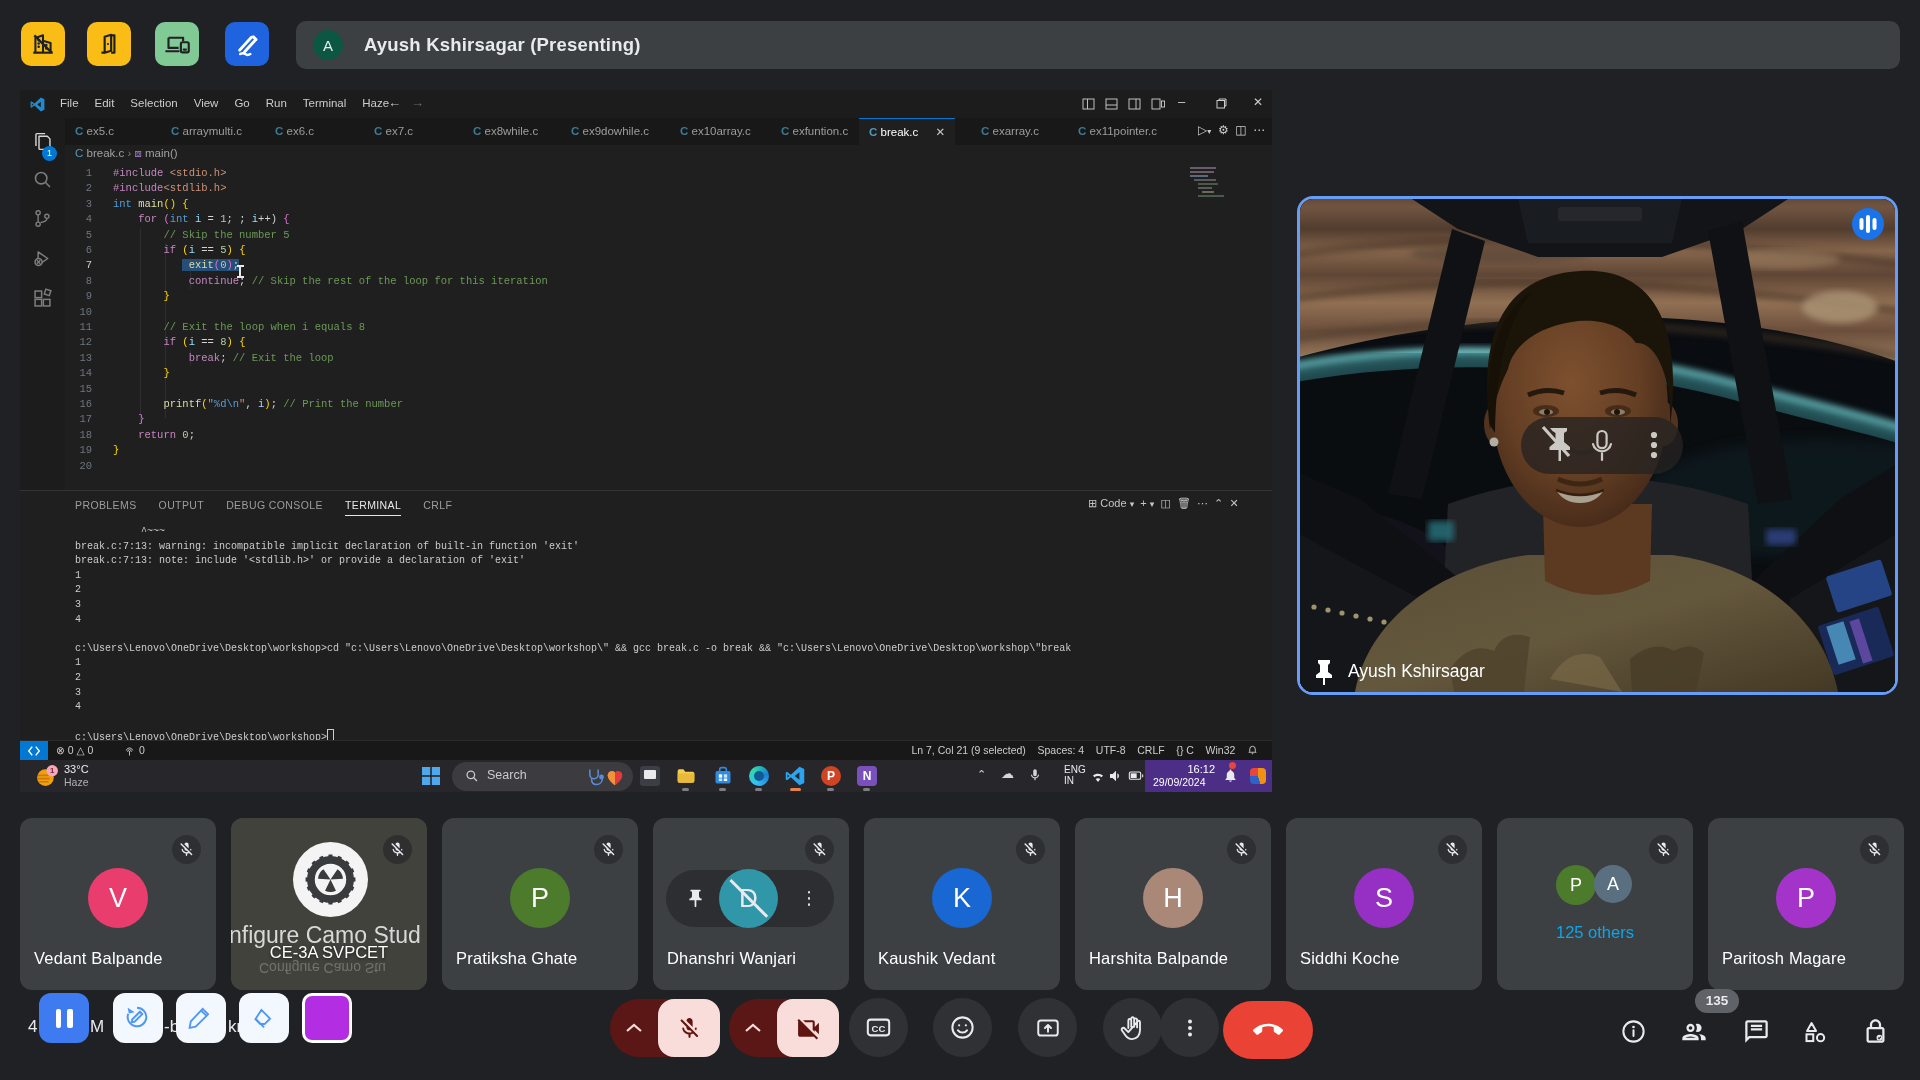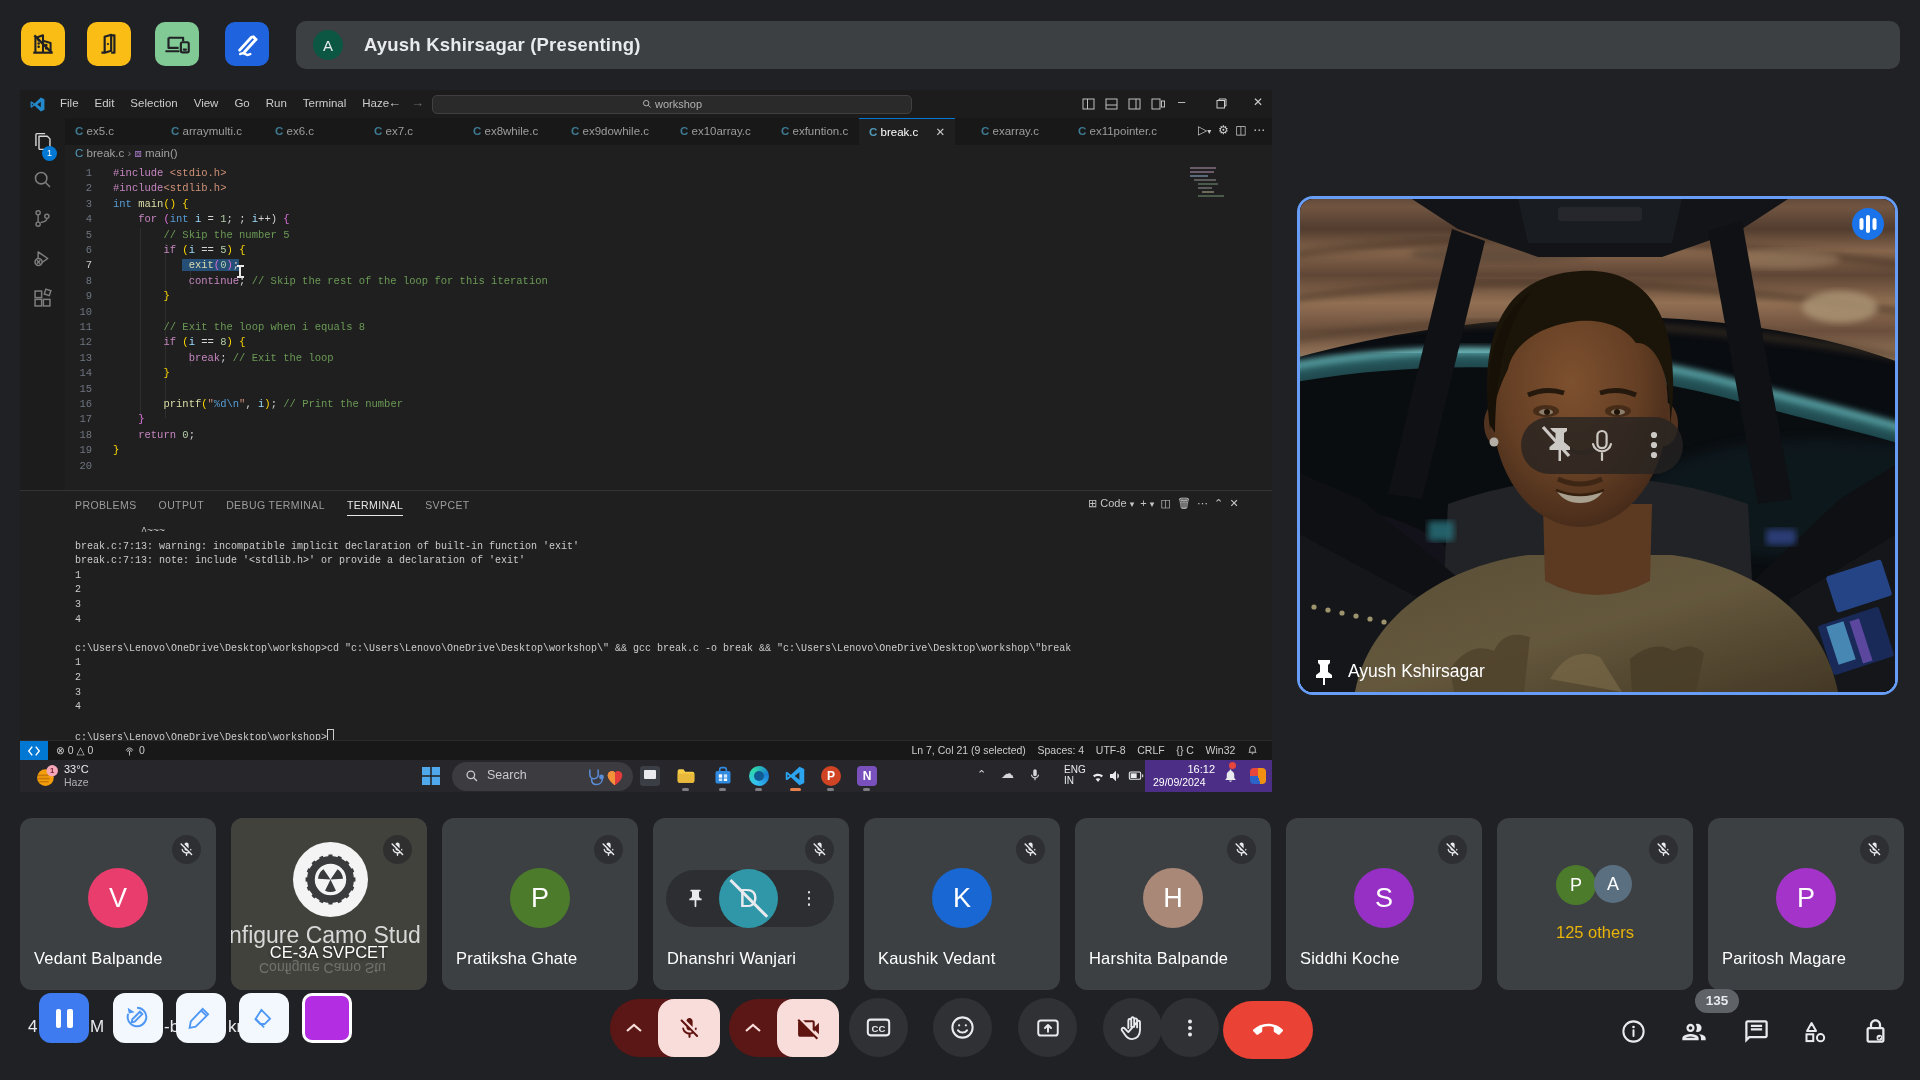--- a/index.html
+++ b/index.html
@@ -59,24 +59,20 @@
 
     <div class="abs" style="left:0; top:0; width:1252px; height:28px; background:#1C1C1C;">
       <svg class="abs" style="left:10px; top:7px;" width="15" height="15" viewBox="0 0 16 16">
           <path fill="#2489CA" d="M11.6.6 4.7 7 1.6 4.6l-1 .6v5.6l1 .6L4.7 9l6.9 6.4 3.8-1.8V2.4L11.6.6zM2 9.4V6.6L3.5 8 2 9.4zM11.5 11 7.8 8l3.7-3v6z"></path>
         </svg>
       <div class="abs" style="left:32px; top:7px; font-size:11.5px; color:#CCCCCC;">
         <span style="padding:0 8px;">File</span><span style="padding:0 8px;">Edit</span><span style="padding:0 8px;">Selection</span><span style="padding:0 8px;">View</span><span style="padding:0 8px;">Go</span><span style="padding:0 8px;">Run</span><span style="padding:0 8px;">Terminal</span><span style="padding:0 8px;">Haze</span>
       </div>
       <div class="abs" style="left:368px; top:5px; color:#C5C5C5; font-size:13px;">←</div>
       <div class="abs" style="left:391px; top:5px; color:#6a6a6a; font-size:13px;">→</div>
-      <div class="abs" style="left:412px; top:5px; width:480px; height:19px; background:#2A2A2A; border:1px solid #404040; border-radius:5px; color:#B0B0B0; font-size:11px; text-align:center; line-height:17px;"><svg width="10" height="10" viewBox="0 0 24 24" fill="none" stroke="#B0B0B0" stroke-width="2.4" style="vertical-align:-1px;">
-            <circle cx="10" cy="10" r="6.5"></circle>
-            <path d="M15 15l5.5 5.5"></path>
-          </svg> workshop</div>
       
       <g></g>
       <svg class="abs" style="left:1062px; top:8px;" width="13" height="12" viewBox="0 0 13 12" fill="none" stroke="#BFBFBF">
           <rect x="1" y="1" width="11" height="10"></rect>
           <path d="M5.5 1v10"></path>
         </svg>
       <svg class="abs" style="left:1085px; top:8px;" width="13" height="12" viewBox="0 0 13 12" fill="none" stroke="#BFBFBF">
           <rect x="1" y="1" width="11" height="10"></rect>
           <path d="M1 7h11"></path>
         </svg>
@@ -167,21 +163,21 @@
       <div class="abs" style="left:0;top:10px;width:18px;height:2px;background:#5a6a7a;"></div>
       <div class="abs" style="left:4px;top:14px;width:22px;height:2px;background:#5a5a5a;"></div>
       <div class="abs" style="left:8px;top:18px;width:20px;height:2px;background:#4a5a4a;"></div>
       <div class="abs" style="left:8px;top:22px;width:14px;height:2px;background:#5a5a5a;"></div>
       <div class="abs" style="left:12px;top:26px;width:12px;height:2px;background:#6a6a5a;"></div>
       <div class="abs" style="left:8px;top:30px;width:26px;height:2px;background:#4a5a4a;"></div>
     </div>
 
     <div class="abs" style="left:0; top:400px; width:1252px; height:250px; background:#1F1F1F; border-top:1px solid #333;">
       <div class="abs" style="left:55px; top:8px; font-size:10.5px; letter-spacing:.4px; color:#9D9D9D;">
-        <span style="margin-right:22px;">PROBLEMS</span><span style="margin-right:22px;">OUTPUT</span><span style="margin-right:22px;">DEBUG TERMINAL</span><span style="margin-right:22px; color:#E7E7E7; border-bottom:1px solid #E7E7E7; padding-bottom:4px;">TERMINAL</span><span>SVPCET</span>
+        <span style="margin-right:22px;">PROBLEMS</span><span style="margin-right:22px;">OUTPUT</span><span style="margin-right:22px;">DEBUG CONSOLE</span><span style="margin-right:22px; color:#E7E7E7; border-bottom:1px solid #E7E7E7; padding-bottom:4px;">TERMINAL</span><span>CRLF</span>
       </div>
       <div class="abs" style="left:1068px; top:6px; color:#C5C5C5; font-size:11px;">⊞ Code <span style="font-size:9px;">▾</span> &nbsp;+ <span style="font-size:9px;">▾</span> &nbsp;◫ &nbsp;🗑 &nbsp;⋯ &nbsp;⌃ &nbsp;✕</div>
       <div id="term" class="abs mono" style="left:55px; top:34px; font-size:10px; line-height:14.6px; color:#CCCCCC; white-space:pre;"><div>           ^~~~</div><div>break.c:7:13: warning: incompatible implicit declaration of built-in function 'exit'</div><div>break.c:7:13: note: include '&lt;stdlib.h&gt;' or provide a declaration of 'exit'</div><div>1</div><div>2</div><div>3</div><div>4</div><div>&nbsp;</div><div>c:\Users\Lenovo\OneDrive\Desktop\workshop&gt;cd "c:\Users\Lenovo\OneDrive\Desktop\workshop\" &amp;&amp; gcc break.c -o break &amp;&amp; "c:\Users\Lenovo\OneDrive\Desktop\workshop\"break</div><div>1</div><div>2</div><div>3</div><div>4</div><div>&nbsp;</div><div>c:\Users\Lenovo\OneDrive\Desktop\workshop&gt;<span style="display:inline-block;width:7px;height:13px;border:1px solid #CCCCCC;vertical-align:-2px;"></span></div></div>
     </div>
 
     <div class="abs" style="left:0; top:650px; width:1252px; height:20px; background:#181818; border-top:1px solid #2B2B2B; font-size:10.5px; color:#CCCCCC;">
       <div class="abs" style="left:0; top:0; width:28px; height:20px; background:#0078D4;">
           <svg style="position:absolute;left:7px;top:4px;" width="14" height="12" viewBox="0 0 16 12" fill="none" stroke="#fff" stroke-width="1.6">
             <path d="M6 1L2 6l4 5M10 1l4 5-4 5"></path>
           </svg>
@@ -497,21 +493,21 @@
         <div class="tname">Siddhi Koche</div>
         <div class="micoff">
           <svg width="17" height="17" viewBox="0 0 24 24" fill="#E8EAED">
             <path d="M15 10.6V5c0-1.66-1.34-3-3-3-1.54 0-2.79 1.16-2.96 2.65L15 10.6zm3.08.4c-.41 0-.77.3-.83.71-.05.32-.12.64-.22.93l1.27 1.27c.3-.6.52-1.25.63-1.94.09-.52-.33-.97-.85-.97zM3.71 3.56c-.39.39-.39 1.02 0 1.41L9 10.27v.43c0 1.66 1.34 3 3 3 .22 0 .44-.03.65-.08l1.66 1.66c-.71.33-1.5.52-2.31.52-2.54 0-4.88-1.77-5.25-4.09-.06-.41-.42-.71-.83-.71-.52 0-.94.45-.85.96.46 2.96 2.96 5.3 5.93 5.75V20c0 .55.45 1 1 1s1-.45 1-1v-2.28c.91-.13 1.77-.45 2.55-.9l3.03 3.03c.39.39 1.02.39 1.41 0 .39-.39.39-1.02 0-1.41L5.12 3.56c-.39-.39-1.02-.39-1.41 0z"></path>
           </svg>
         </div>
       </div>
       <div class="tile" style="left:1497px;">
         <div class="abs" style="left:59px;top:47px;width:40px;height:40px;border-radius:50%;background:#4C7C2B;color:#fff;font-size:18px;display:flex;align-items:center;justify-content:center;">P</div>
         <div class="abs" style="left:97px;top:47px;width:38px;height:38px;border-radius:50%;background:#5A7081;color:#fff;font-size:18px;display:flex;align-items:center;justify-content:center;">A</div>
-        <div class="abs" style="left:0;right:0;top:105px;text-align:center;color:#eab308;font-size:16.5px;font-weight:500;">125 others</div>
+        <div class="abs" style="left:0;right:0;top:105px;text-align:center;color:#0ea5e9;font-size:16.5px;font-weight:500;">125 others</div>
         <div class="micoff">
           <svg width="17" height="17" viewBox="0 0 24 24" fill="#E8EAED">
             <path d="M15 10.6V5c0-1.66-1.34-3-3-3-1.54 0-2.79 1.16-2.96 2.65L15 10.6zm3.08.4c-.41 0-.77.3-.83.71-.05.32-.12.64-.22.93l1.27 1.27c.3-.6.52-1.25.63-1.94.09-.52-.33-.97-.85-.97zM3.71 3.56c-.39.39-.39 1.02 0 1.41L9 10.27v.43c0 1.66 1.34 3 3 3 .22 0 .44-.03.65-.08l1.66 1.66c-.71.33-1.5.52-2.31.52-2.54 0-4.88-1.77-5.25-4.09-.06-.41-.42-.71-.83-.71-.52 0-.94.45-.85.96.46 2.96 2.96 5.3 5.93 5.75V20c0 .55.45 1 1 1s1-.45 1-1v-2.28c.91-.13 1.77-.45 2.55-.9l3.03 3.03c.39.39 1.02.39 1.41 0 .39-.39.39-1.02 0-1.41L5.12 3.56c-.39-.39-1.02-.39-1.41 0z"></path>
           </svg>
         </div>
       </div>
       <div class="tile" style="left:1708px;">
         <div class="abs" style="left:68px;top:50px;width:60px;height:60px;border-radius:50%;background:#A434C9;color:#fff;font-size:27px;display:flex;align-items:center;justify-content:center;">P</div>
         <div class="tname">Paritosh Magare</div>
         <div class="micoff">

